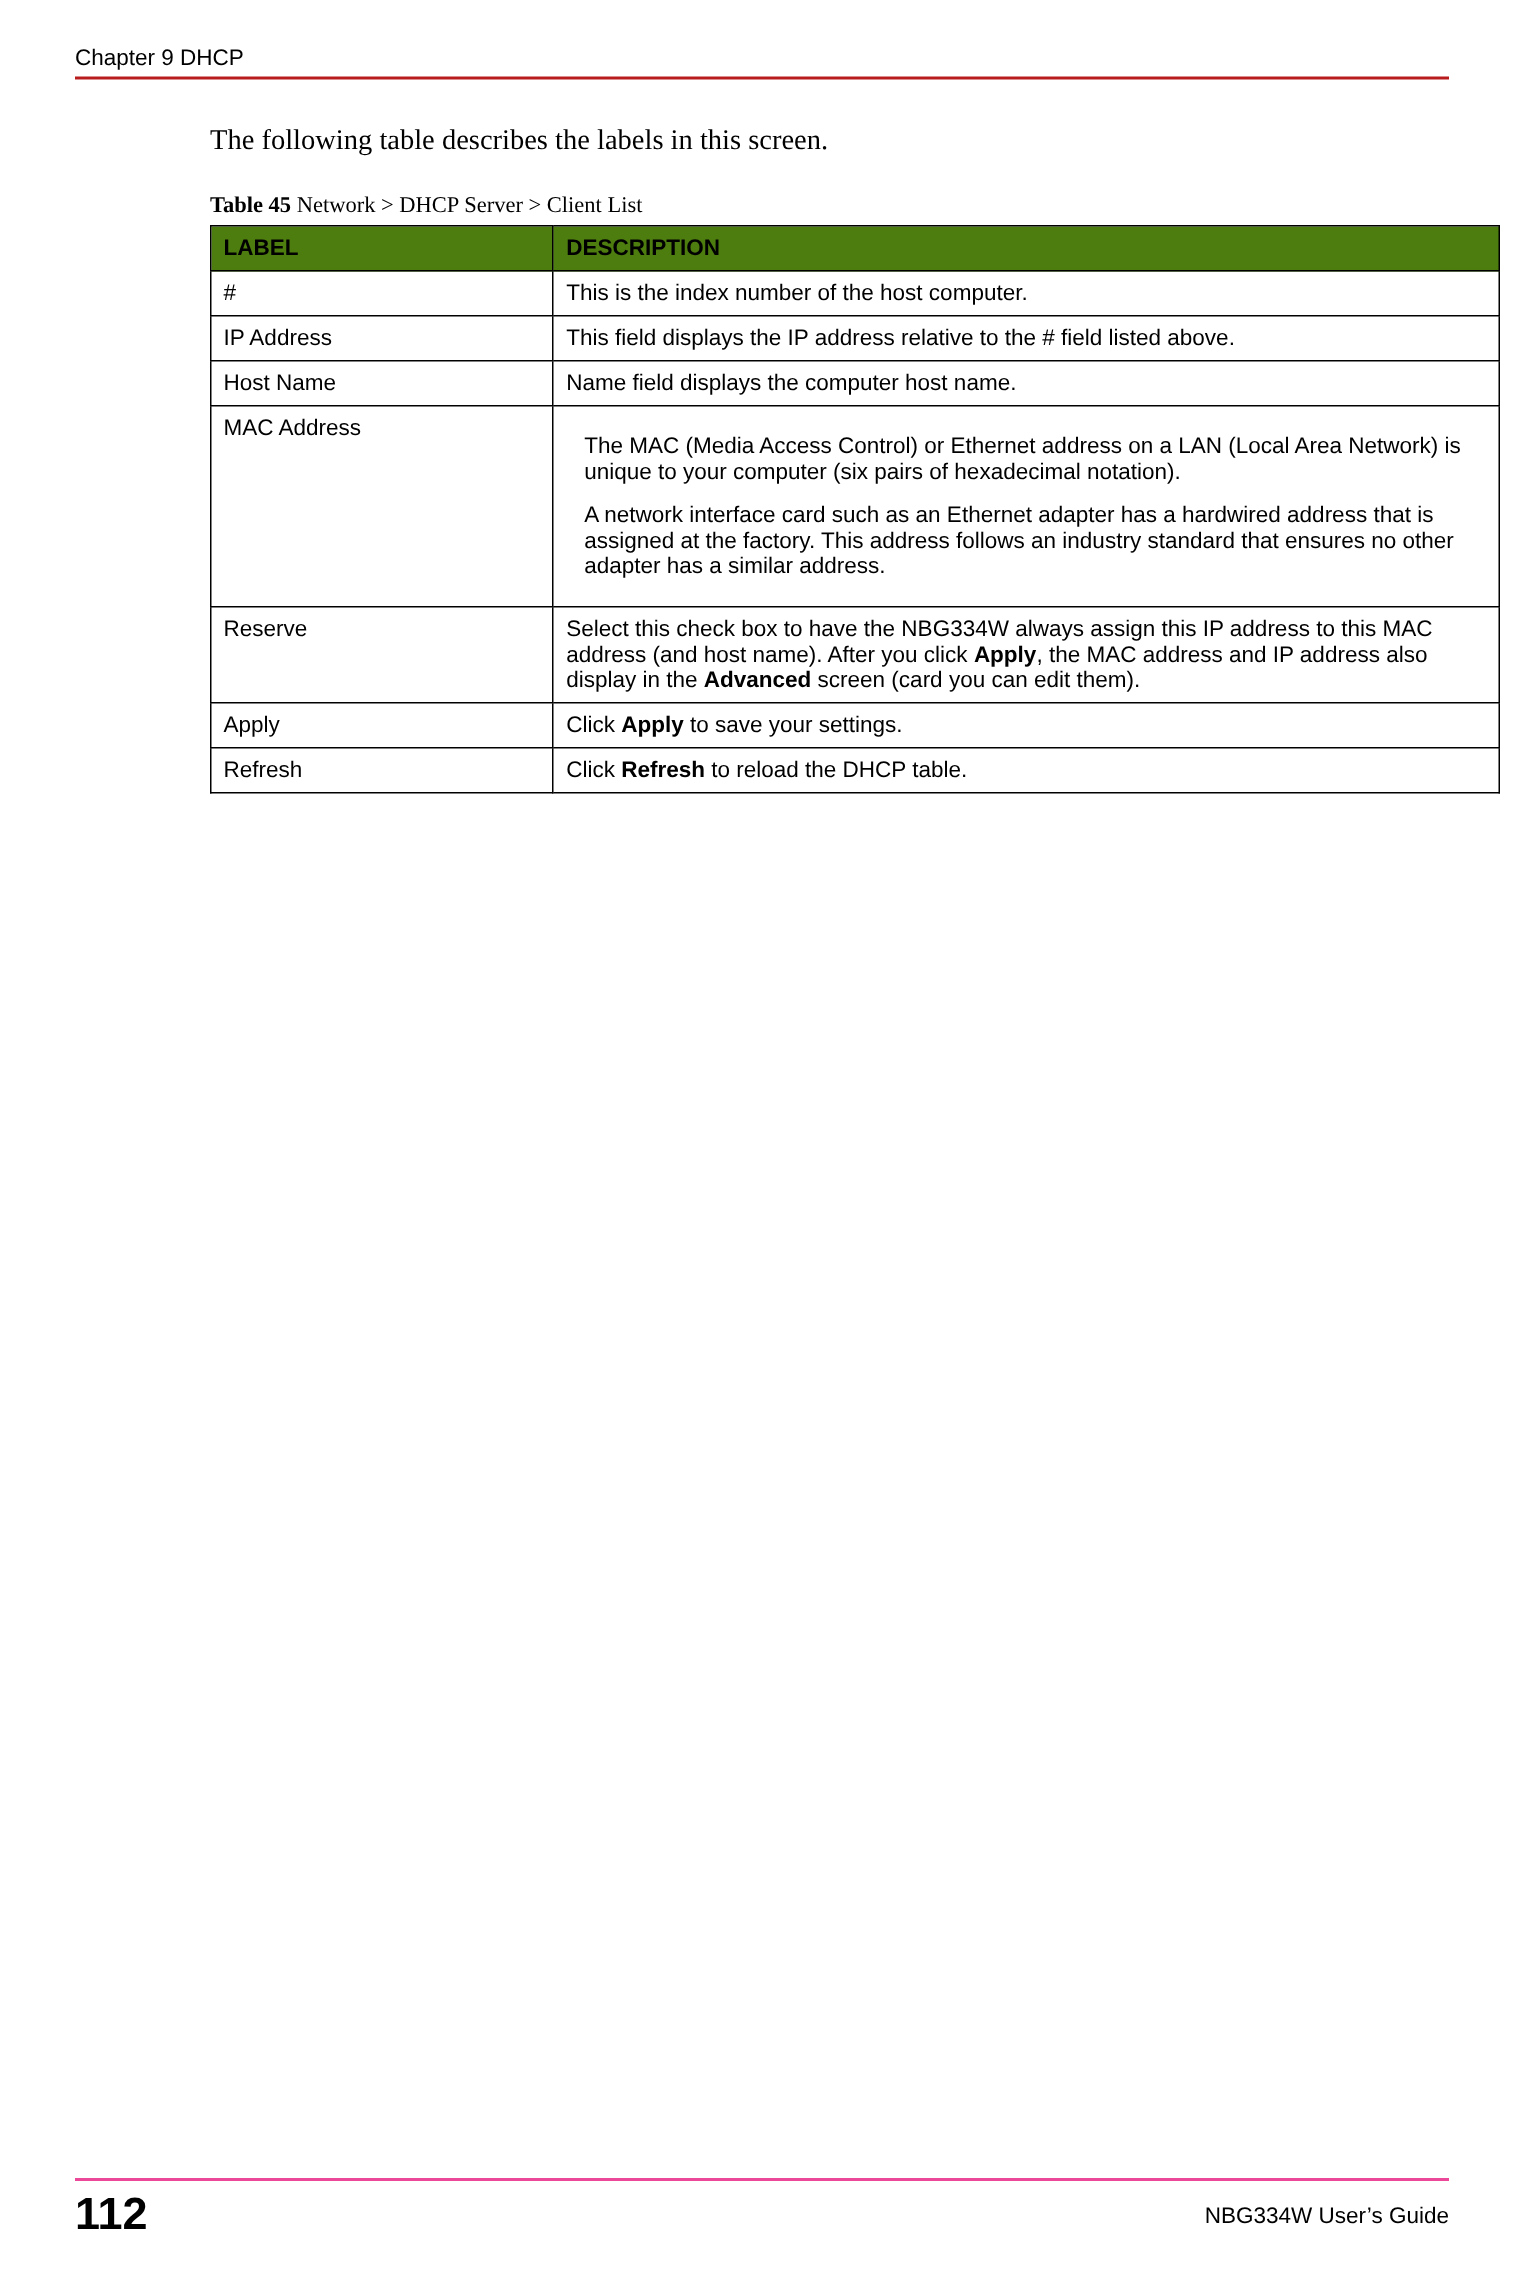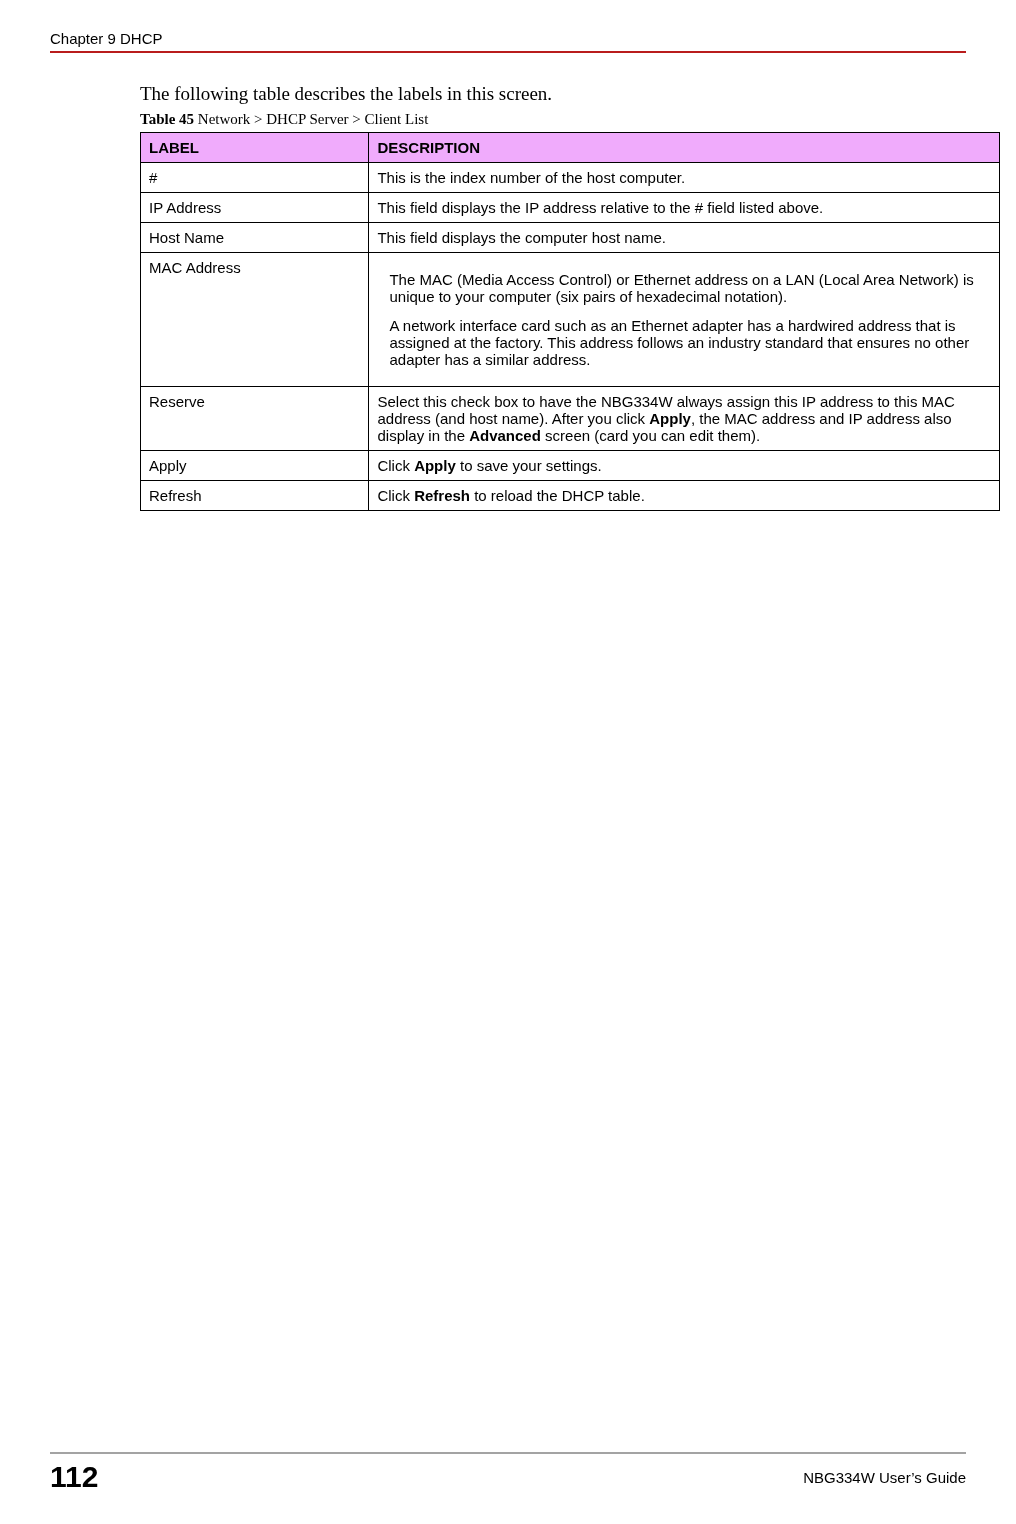--- a/index.html
+++ b/index.html
@@ -23,21 +23,21 @@
       padding-bottom: 4px;
       margin-bottom: 30px;
     }
     .header-left {
       font-size: 15px;
     }
     .intro {
       font-family: "Times New Roman", Times, serif;
       font-size: 19px;
       margin-left: 90px;
-      margin-bottom: 6px;
+      margin-bottom: 24px;
     }
     .table-title {
       font-family: Liberation Serif, serif;
       font-size: 15px;
       margin-left: 90px;
       margin-bottom: 4px;
     }
     .table-title .bold {
       font-weight: bold;
     }
@@ -48,21 +48,21 @@
       table-layout: fixed;
     }
     .doc-table th, .doc-table td {
       border: 1px solid #000;
       text-align: left;
       vertical-align: top;
       padding: 6px 8px;
       font-size: 15px;
     }
     .doc-table th {
-      background: #f0abfc;
+      background: #4d7c0f;
       font-weight: bold;
     }
     .col-label {
       width: 200px;
     }
     .col-desc {
       width: 552px;
     }
     .doc-table td p {
       margin: 12px;
@@ -71,21 +71,21 @@
       margin-top: 4px;
     }
     .footer {
       position: absolute;
       bottom: 30px;
       left: 50px;
       right: 50px;
       display: flex;
       justify-content: space-between;
       align-items: center;
-      border-top: 2px solid #a3a3a3;
+      border-top: 2px solid #ec4899;
       padding-top: 6px;
     }
     .page-num {
       font-size: 30px;
       font-weight: bold;
     }
     .footer-right {
       font-size: 15px;
     }
     b {
@@ -116,21 +116,21 @@
     <tr>
       <td>#</td>
       <td>This is the index number of the host computer.</td>
     </tr>
     <tr>
       <td>IP Address</td>
       <td>This field displays the IP address relative to the # field listed above.</td>
     </tr>
     <tr>
       <td>Host Name</td>
-      <td>This field displays the computer host name.</td>
+      <td>Name field displays the computer host name.</td>
     </tr>
     <tr>
       <td>MAC Address</td>
       <td>
         <p>The MAC (Media Access Control) or Ethernet address on a LAN (Local Area Network) is unique to your computer (six pairs of hexadecimal notation).</p>
         <p>A network interface card such as an Ethernet adapter has a hardwired address that is assigned at the factory. This address follows an industry standard that ensures no other adapter has a similar address.</p>
       </td>
     </tr>
     <tr>
       <td>Reserve</td>

